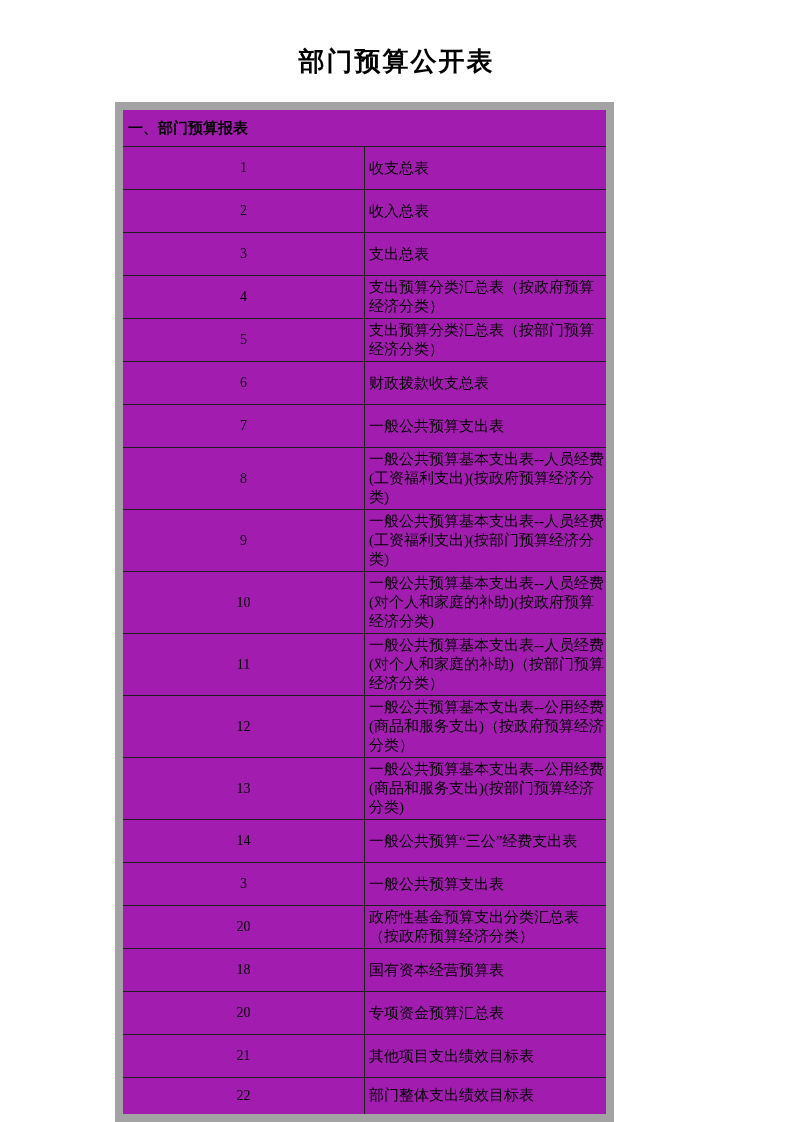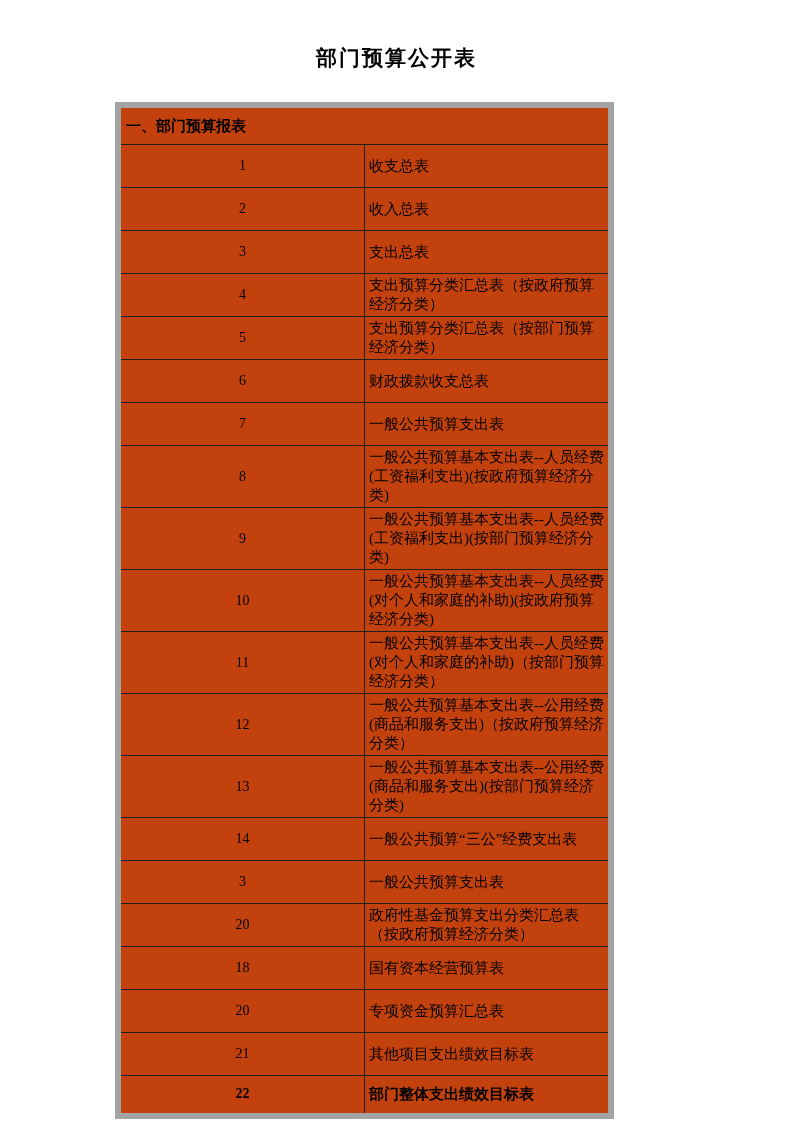--- a/index.html
+++ b/index.html
@@ -13,34 +13,34 @@
     position: relative;
     font-family: "Liberation Serif", serif;
     color: #000000;
   }
   .page-title {
     position: absolute;
     top: 44px;
     left: 0;
     width: 100%;
     text-align: center;
-    font-size: 21px;
+    font-size: 26px;
     font-weight: bold;
     letter-spacing: 2px;
     color: #000000;
   }
   table.budget-table {
     position: absolute;
     left: 115px;
     top: 102px;
     width: 499px;
     border-collapse: collapse;
     table-layout: fixed;
-    border: 6px solid #a3a3a3;
-    background: #c2410c;
+    border: 8px solid #a3a3a3;
+    background: #a21caf;
   }
   table.budget-table td {
     border: 1px solid #1f1f1f;
     vertical-align: middle;
   }
   td.section-header {
     height: 36px;
     font-weight: bold;
     font-size: 15px;
     padding: 0 4px 0 5px;
@@ -57,21 +57,20 @@
     line-height: 19px;
     padding: 2px 2px 2px 4px;
     text-align: left;
     margin-top: 12px;
   }
   tr.data-row {
     height: 43px;
   }
   tr.data-row:last-child {
     height: 40px;
-    font-weight: bold;
   }
 </style>
 </head>
 <body>
 
 <div class="page-title">部门预算公开表</div>
 
 <table class="budget-table">
   <tbody id="table-body">
     <tr>

